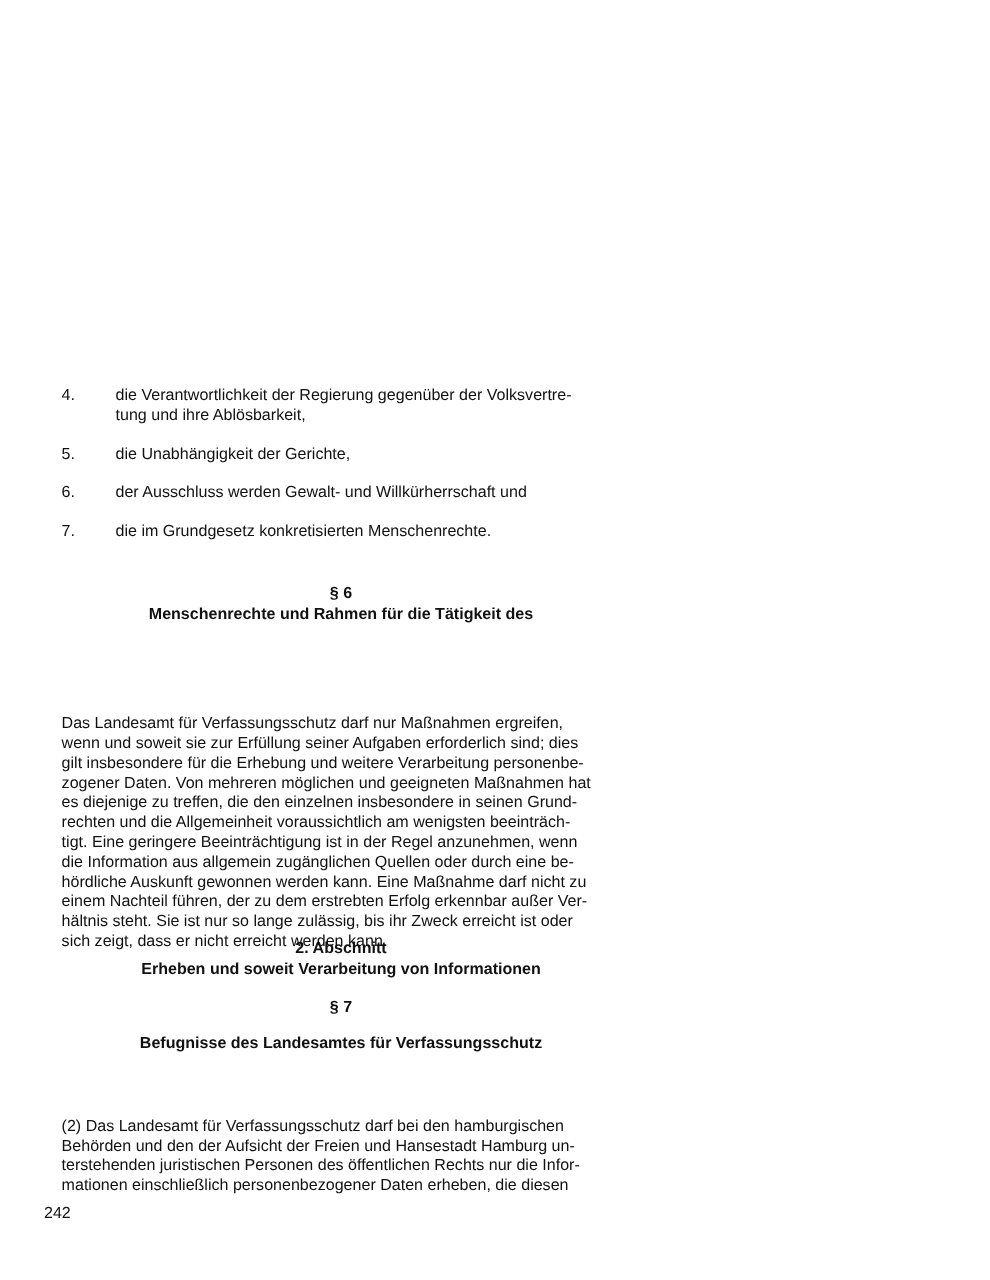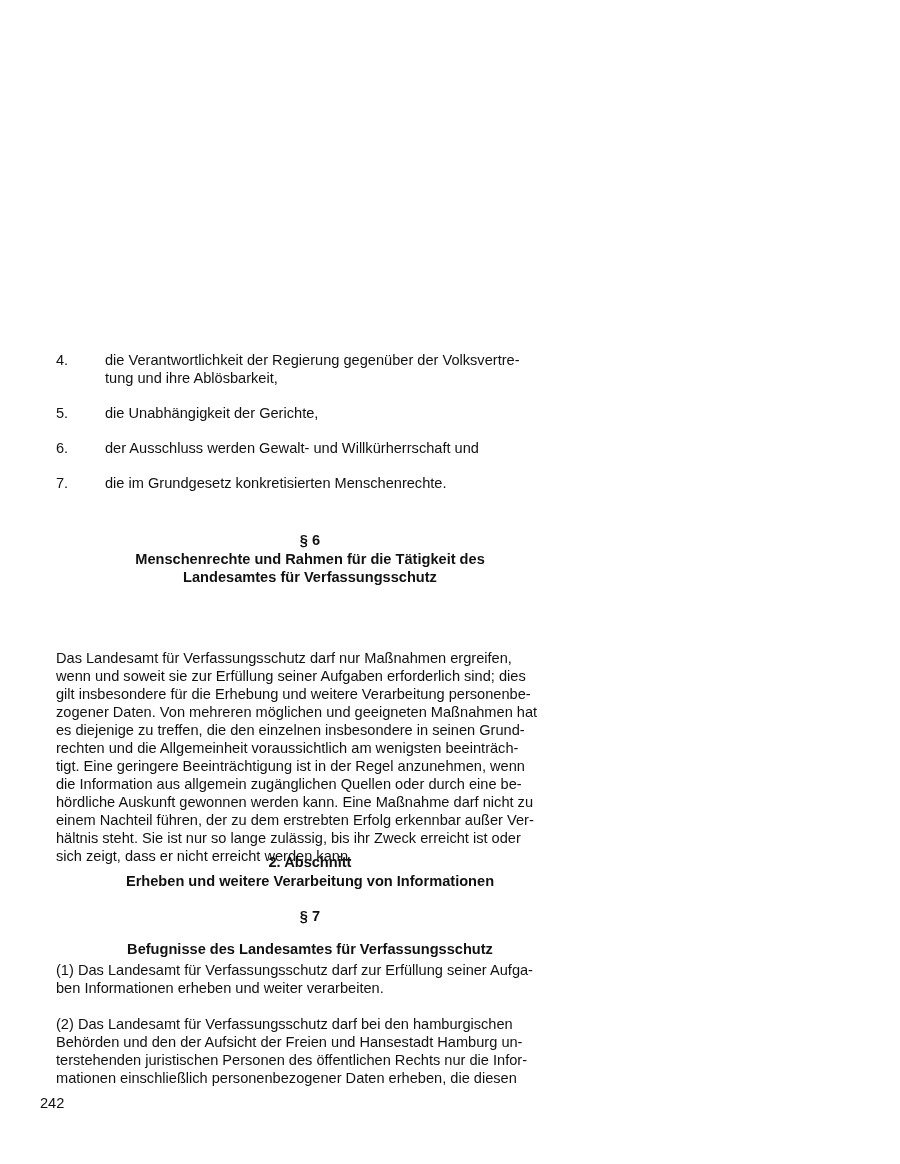--- a/index.html
+++ b/index.html
@@ -81,42 +81,39 @@
       <span class="list-text">der Ausschluss werden Gewalt- und Willkürherrschaft und</span>
     </div>
     <div class="list-item num7">
       <span class="list-num">7.</span>
       <span class="list-text">die im Grundgesetz konkretisierten Menschenrechte.</span>
     </div>
   </div>
 
   <div class="heading" style="top:531px;">§ 6</div>
   <div class="heading" style="top:550px;">Menschenrechte und Rahmen für die Tätigkeit des</div>
-  <div class="heading" style="top:568px;">Landesamtes für Verfassungsschutz</div>
 
   <div class="body-text" style="top:603px;margin-top:46px;">Das Landesamt für Verfassungsschutz darf nur Maßnahmen ergreifen,
 wenn und soweit sie zur Erfüllung seiner Aufgaben erforderlich sind; dies
 gilt insbesondere für die Erhebung und weitere Verarbeitung personenbe-
 zogener Daten. Von mehreren möglichen und geeigneten Maßnahmen hat
 es diejenige zu treffen, die den einzelnen insbesondere in seinen Grund-
 rechten und die Allgemeinheit voraussichtlich am wenigsten beeinträch-
 tigt. Eine geringere Beeinträchtigung ist in der Regel anzunehmen, wenn
 die Information aus allgemein zugänglichen Quellen oder durch eine be-
 hördliche Auskunft gewonnen werden kann. Eine Maßnahme darf nicht zu
 einem Nachteil führen, der zu dem erstrebten Erfolg erkennbar außer Ver-
 hältnis steht. Sie ist nur so lange zulässig, bis ihr Zweck erreicht ist oder
 sich zeigt, dass er nicht erreicht werden kann.</div>
 
   <div class="heading" style="top:853px;">2. Abschnitt</div>
-  <div class="heading" style="top:872px;">Erheben und weitere Verarbeitung von Informationen</div>
+  <div class="heading" style="top:872px;">Erheben und soweit Verarbeitung von Informationen</div>
 
   <div class="heading" style="top:907px;">§ 7</div>
   <div class="heading" style="top:940px;">Befugnisse des Landesamtes für Verfassungsschutz</div>
 
-  <div class="body-text" style="top:961px;">(1) Das Landesamt für Verfassungsschutz darf zur Erfüllung seiner Aufga-
-ben Informationen erheben und weiter verarbeiten.</div>
   <div class="body-text" style="top:1015px;">(2) Das Landesamt für Verfassungsschutz darf bei den hamburgischen
 Behörden und den der Aufsicht der Freien und Hansestadt Hamburg un-
 terstehenden juristischen Personen des öffentlichen Rechts nur die Infor-
 mationen einschließlich personenbezogener Daten erheben, die diesen</div>
 
   <div class="page-number">242</div>
 </div>
 
 </body></html>

